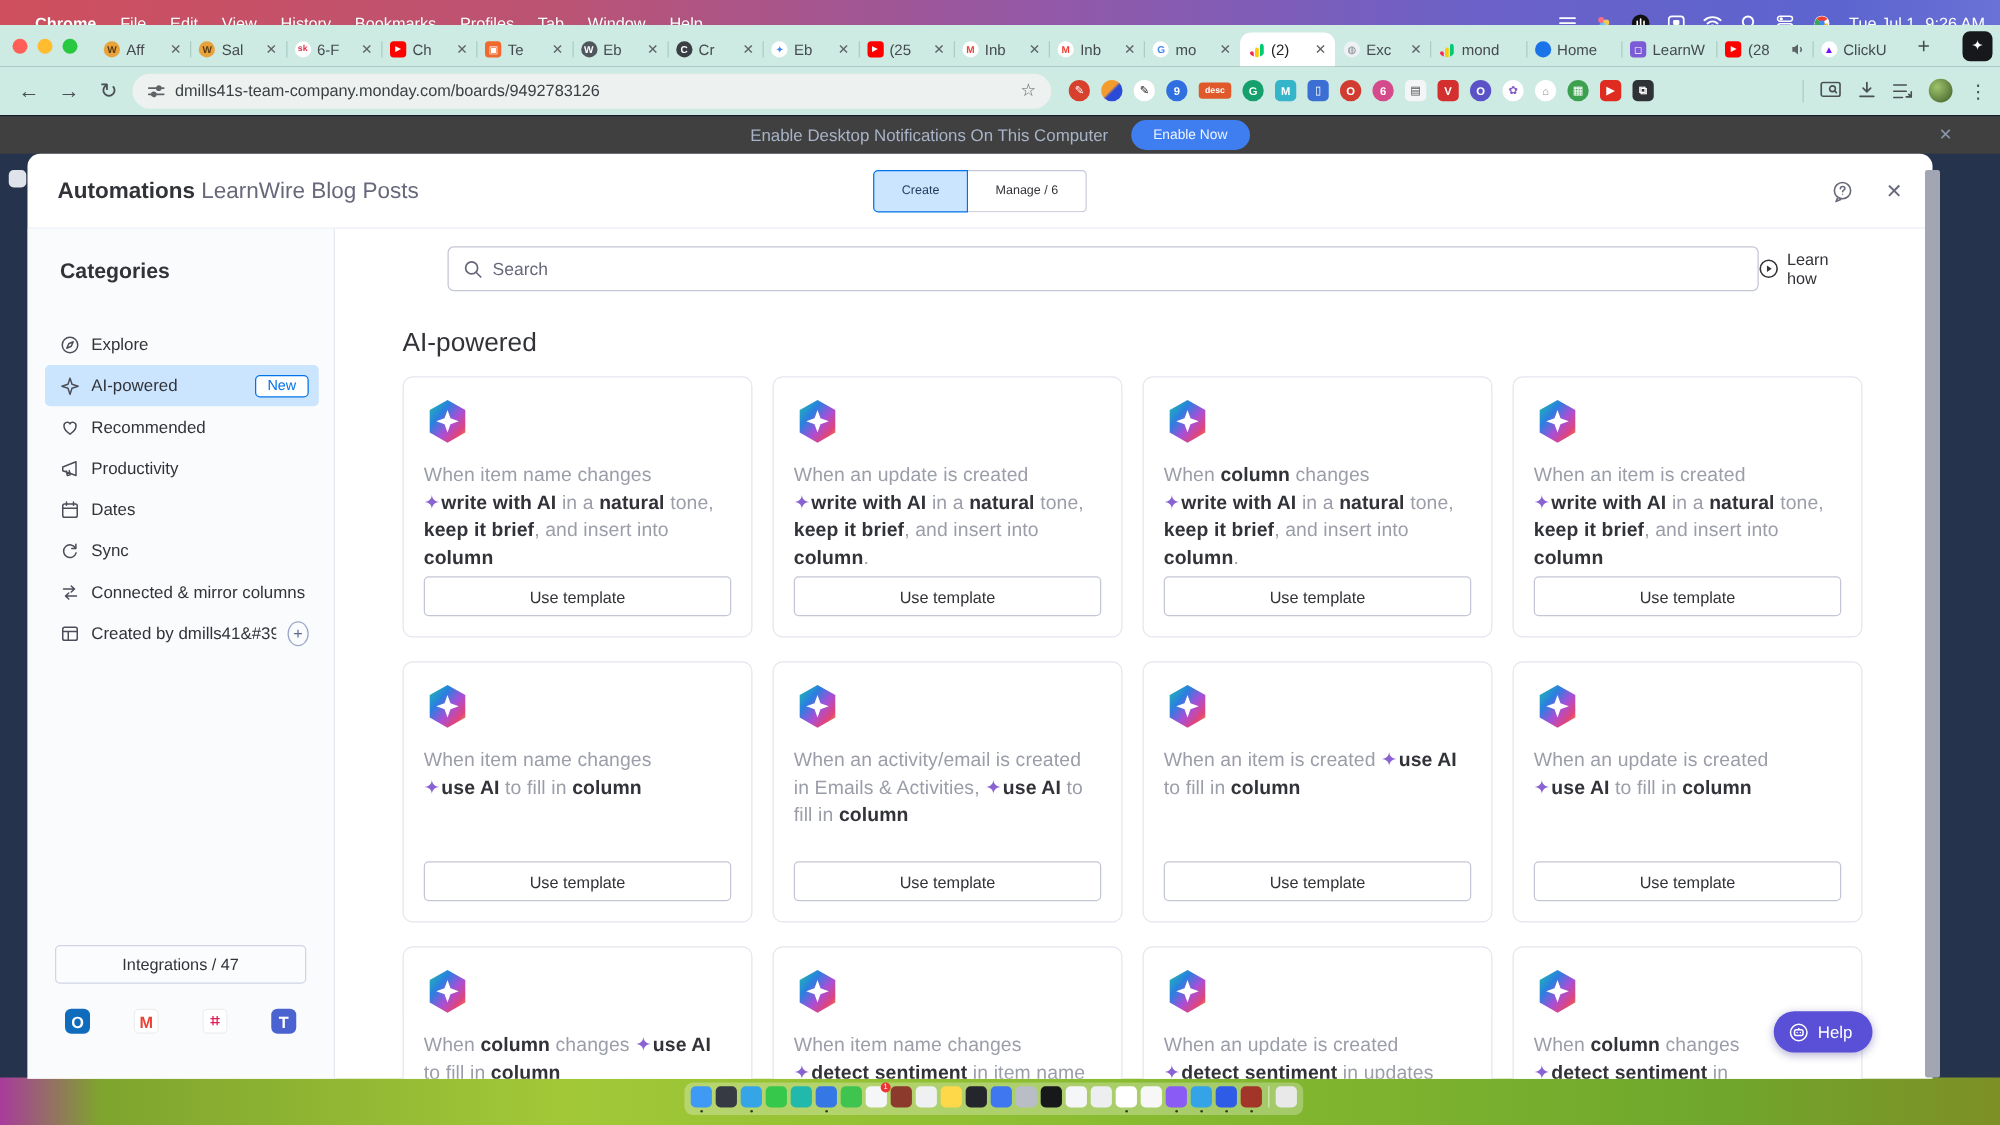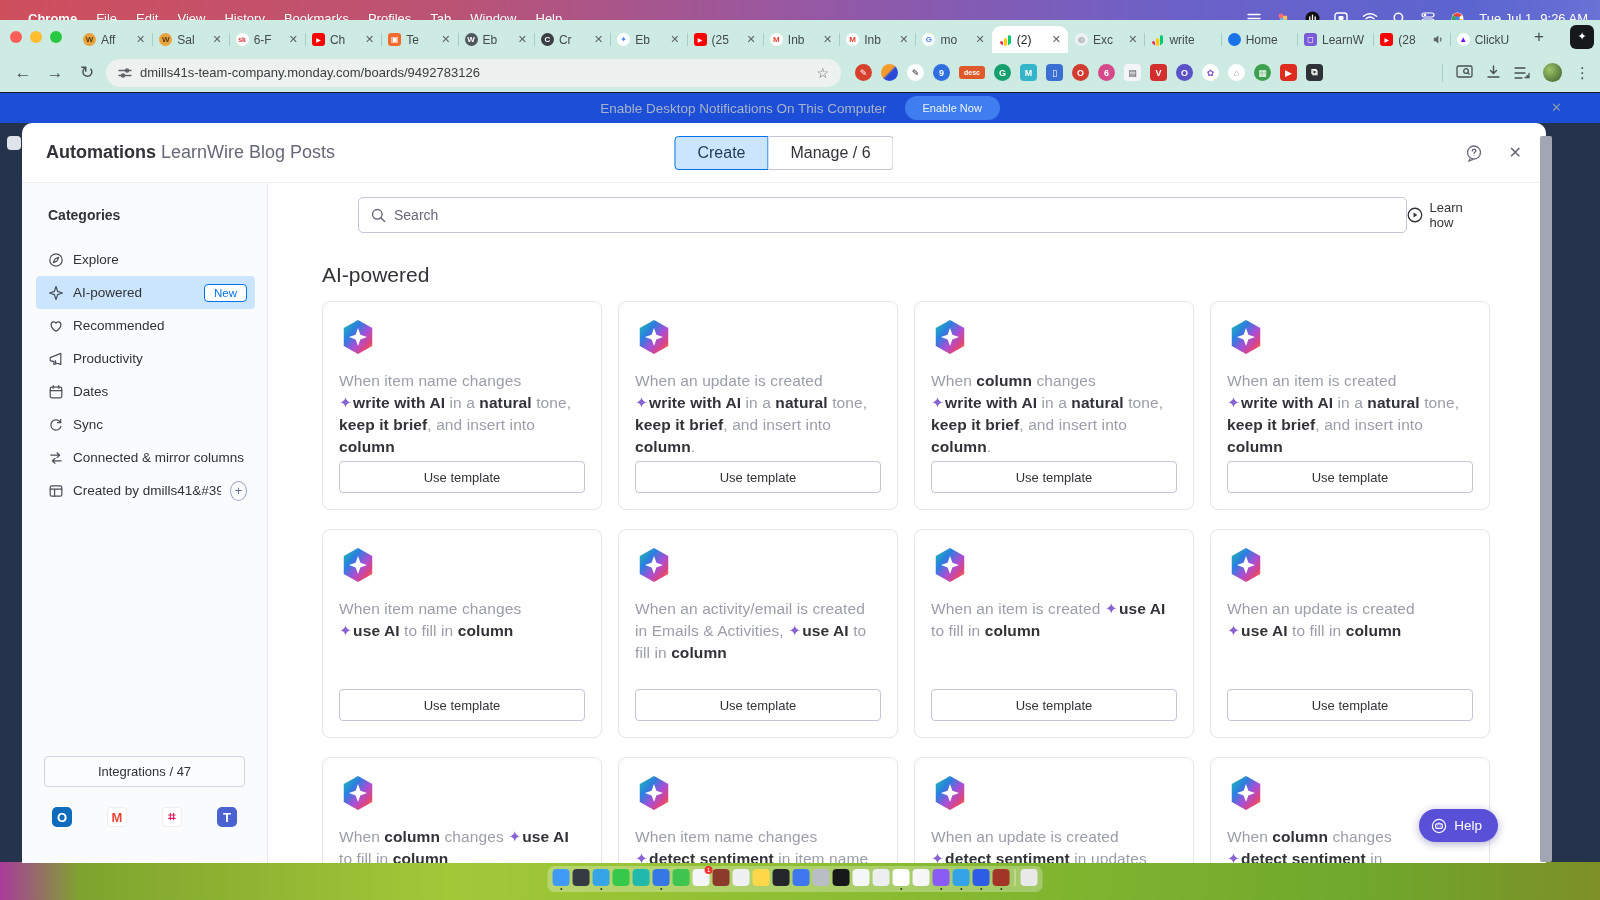--- a/index.html
+++ b/index.html
@@ -55,49 +55,49 @@
     font-size:9px; font-weight:700; }
   .ext.sq { border-radius:4px; }
   .ext.wide { width:26px; height:13px; border-radius:3px; font-size:7px; font-weight:700; }
   .tb-right { margin-left:auto; display:flex; align-items:center; gap:13px; color:#4a4f54; }
   .tb-sep { width:1px; height:18px; background:#a9cdc5; }
   .tb-ic { font-size:15px; }
   .avatar { width:19px; height:19px; border-radius:50%; background:radial-gradient(circle at 35% 35%,#9ec46a,#3c5a28); }
 
   
   .page { position:absolute; top:92px; left:0; width:1600px; height:770px; background:#26334c; border-top:1px solid #131b2b; }
-  .notifbar { position:absolute; top:0; left:0; right:0; height:30px; background:#1d4ed8; display:flex;
+  .notifbar { position:absolute; top:0; left:0; right:0; height:30px; background:#404040; display:flex;
     align-items:center; justify-content:center; gap:18px; }
   .notifbar .ntext { color:#a8b3c7; font-size:13.5px; }
   .notif-btn { background:#3f7ef0; color:#eef3ff; font-size:11px; padding:6px 18px; border-radius:15px; }
   .notif-x { position:absolute; right:38px; top:7px; color:#8b97ab; font-size:13px; }
   .mini-logo { position:absolute; left:7px; top:43px; width:14px; height:14px; border-radius:4px; background:#dfe3ea; }
   .page-scrollbar { position:absolute; right:48px; top:43px; width:12px; height:726px; background:#a2a6b2; border-radius:2px; z-index:30; }
 
   
   .modal { position:absolute; left:22px; top:30px; width:1524px; height:740px; background:#fff;
     border-radius:10px 10px 0 0; overflow:hidden; z-index:10; color:#323338; }
   .m-header { height:60px; display:flex; align-items:center; padding:0 24px; border-bottom:1px solid #edeef5; position:relative; }
   .m-title { font-size:18px; }
   .m-title b { font-weight:700; }
   .m-title .sub { color:#676879; font-weight:400; }
   .m-tabs { position:absolute; left:50%; transform:translateX(-50%); display:flex; }
-  .m-tab { height:34px; display:flex; align-items:center; justify-content:center; font-size:16px; padding:0 22px;
+  .m-tab { height:34px; display:flex; align-items:center; justify-content:center; font-size:10px; padding:0 22px;
     border:1px solid #c3c6d4; background:#fff; color:#323338; }
   .m-tab.first { border-radius:4px 0 0 4px; }
   .m-tab.last { border-radius:0 4px 4px 0; border-left:none; }
   .m-tab.active { background:#cce5ff; border:1px solid #0073ea; color:#1f3a57; }
   .m-hicons { margin-left:auto; display:flex; gap:26px; color:#676879; align-items:center; }
   .m-hicons .hic { font-size:16px; }
 
   .m-body { display:flex; height:680px; }
 
   
   .sidebar { width:246px; flex:0 0 246px; background:#fafbfd; border-right:1px solid #e6e9ef; position:relative; padding:24px 12px 0 14px; }
-  .cat-head { font-size:14px; font-weight:700; margin:0 0 20px 12px; }
+  .cat-head { font-size:17px; font-weight:700; margin:0 0 32px 12px; }
   .cat-item { height:33px; display:flex; align-items:center; gap:9px; padding:0 8px 0 12px; border-radius:4px;
     font-size:13.5px; color:#323338; }
   .cat-item.active { background:#cce5ff; }
   .cat-item .cic { width:16px; height:16px; flex:0 0 auto; display:inline-flex; }
   .cat-item .cic svg { width:16px; height:16px; fill:none; stroke:#4b4e59; stroke-width:1.2; stroke-linecap:round; stroke-linejoin:round; }
   .cat-item .clbl { flex:1 1 auto; white-space:nowrap; overflow:hidden; }
   .badge-new { border:1px solid #0073ea; color:#0073ea; background:#fff; font-size:11.5px; border-radius:4px; padding:2px 9px; }
   .plus-btn { width:20px; height:20px; border:1px solid #9aa7c7; border-radius:50%; color:#5b6b8c; font-size:13px;
     display:flex; align-items:center; justify-content:center; }
   .integrations-btn { position:absolute; bottom:76px; left:22px; right:22px; height:31px; border:1px solid #d0d4e4;
@@ -310,21 +310,21 @@
      <span class="fv" style="background:#eef1f4;color:#80868b">◍</span>
         <span class="lbl">Exc</span>
      <span class="x">✕</span>
    </div>
       <div class="tab">
      <span class="fv mfv">
           <i style="background:#f62b54;height:5px"></i>
           <i style="background:#ffcb00;height:8px"></i>
           <i style="background:#00ca72;height:11px"></i>
         </span>
-        <span class="lbl">write</span>
+        <span class="lbl">mond</span>
 
    </div>
       <div class="tab">
      <span class="fv" style="background:#1a73e8"></span>
         <span class="lbl">Home</span>
 
    </div>
       <div class="tab">
      <span class="fv sq" style="background:#7b5bd6;color:#fff">◻</span>
         <span class="lbl">LearnW</span>

